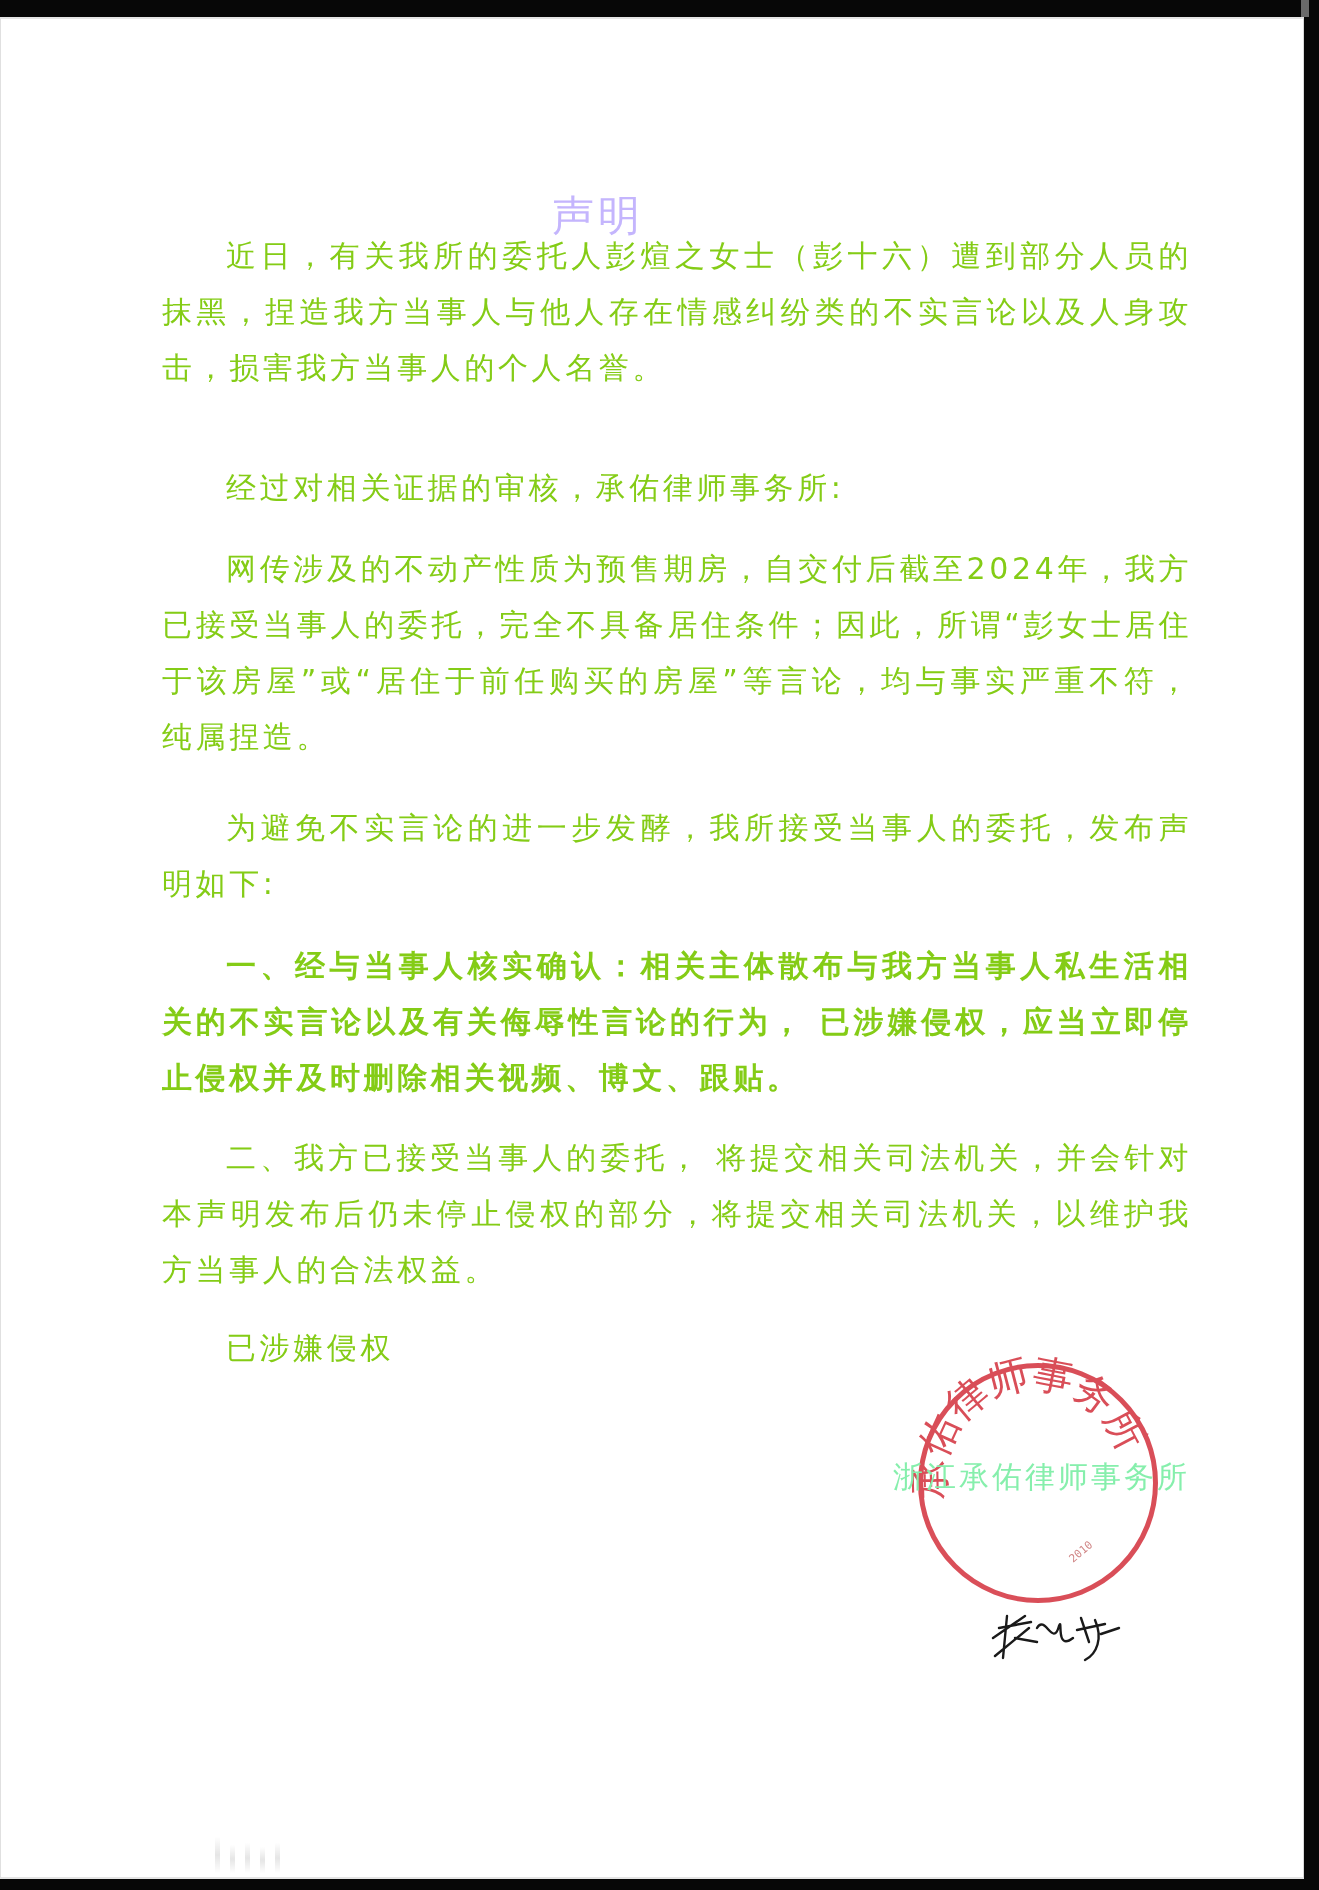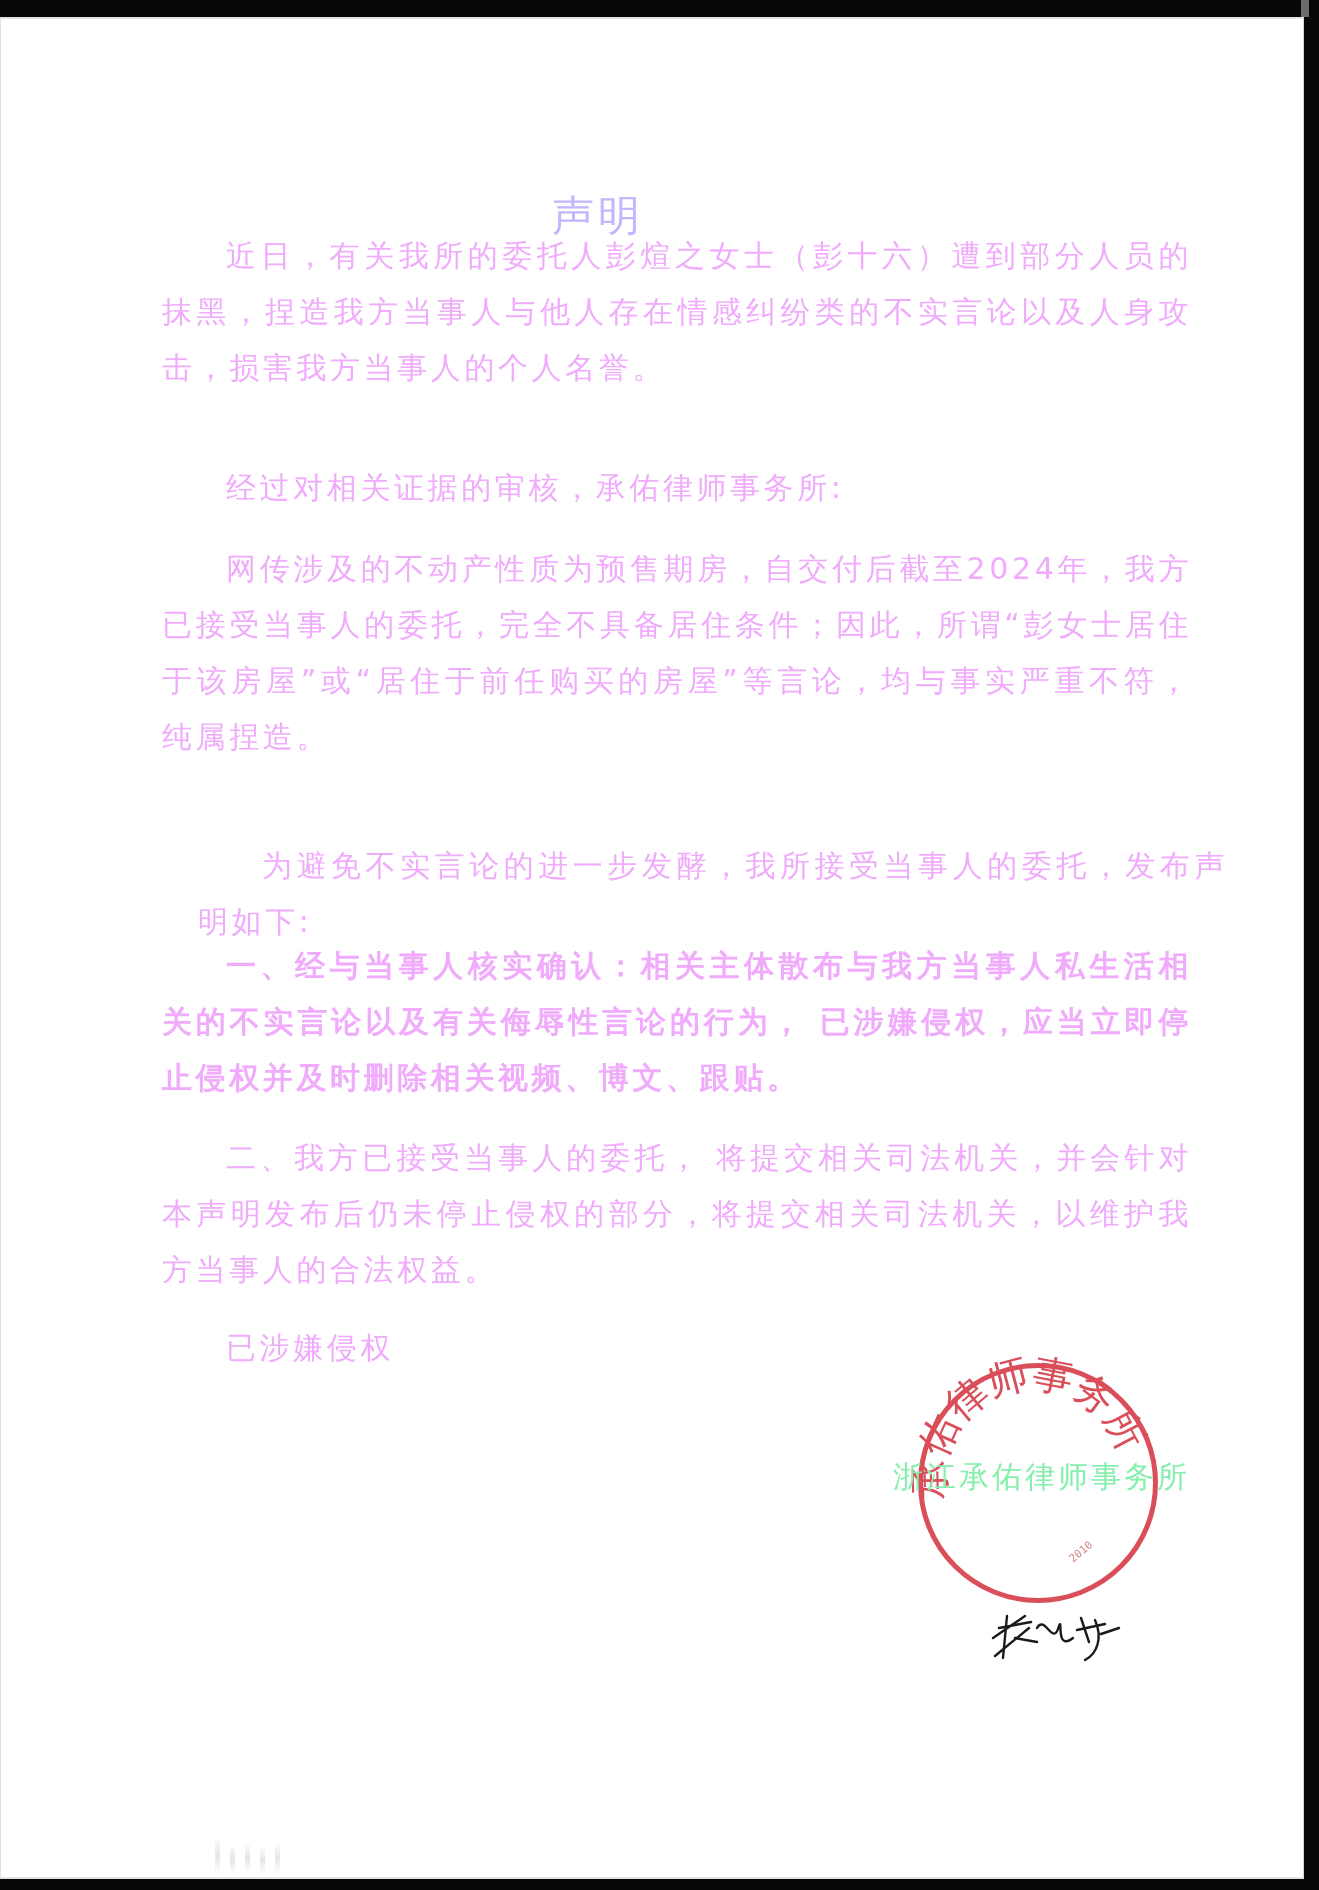--- a/index.html
+++ b/index.html
@@ -58,32 +58,32 @@
       letter-spacing: 4px;
       color: #c4b5fd;
       font-weight: normal;
     }
     .body-text {
       position: absolute;
       left: 162px;
       width: 1030px;
       font-size: 30px;
       line-height: 56px;
-      color: #f0abfc;
+      color: #84cc16;
       letter-spacing: 3.6px;
       text-align: justify;
     }
     .body-text p {
       margin: 0;
       text-indent: 64px;
     }
     .p1 { top: 228px; }
     .p2 { top: 460px; }
     .p3 { top: 541px; }
-    .p4 { top: 838px; margin-left: 36px; }
+    .p4 { top: 800px; }
     .p5 { top: 938px; font-weight: bold; }
     .p6 { top: 1130px; }
     .p7 { top: 1320px; }
 
     .signature-block {
       position: absolute;
       left: 860px;
       top: 1445px;
       width: 330px;
       font-size: 30px;

